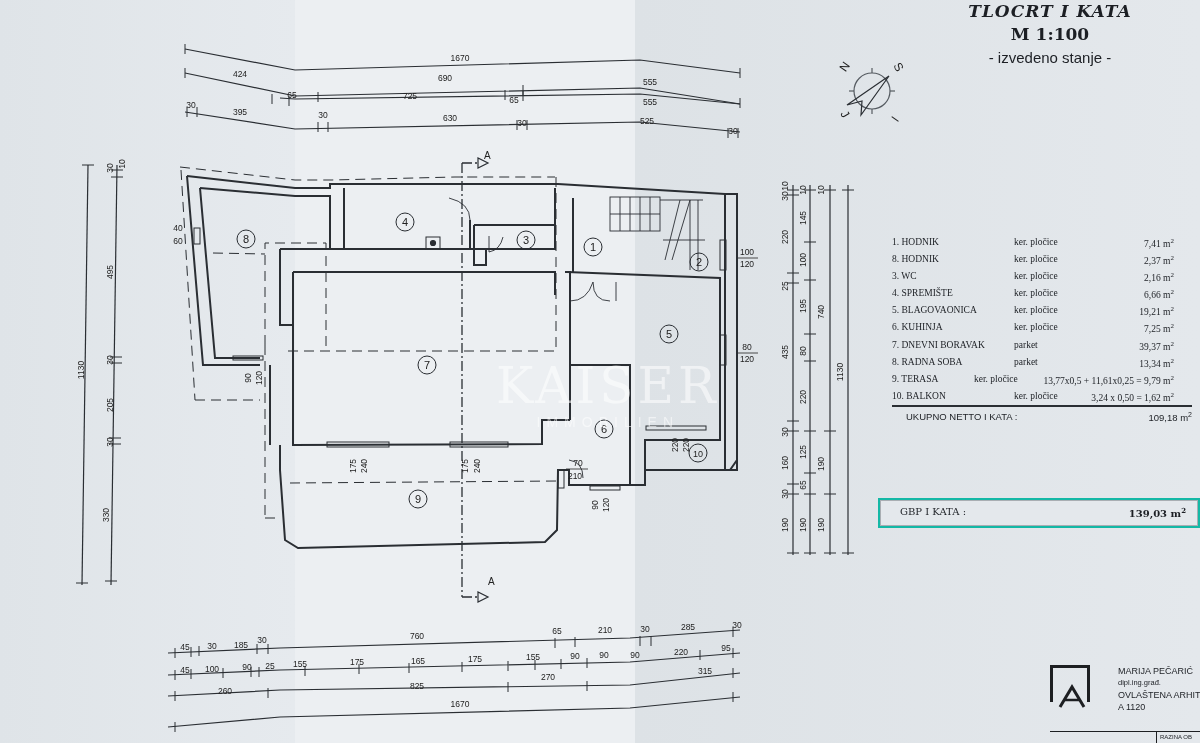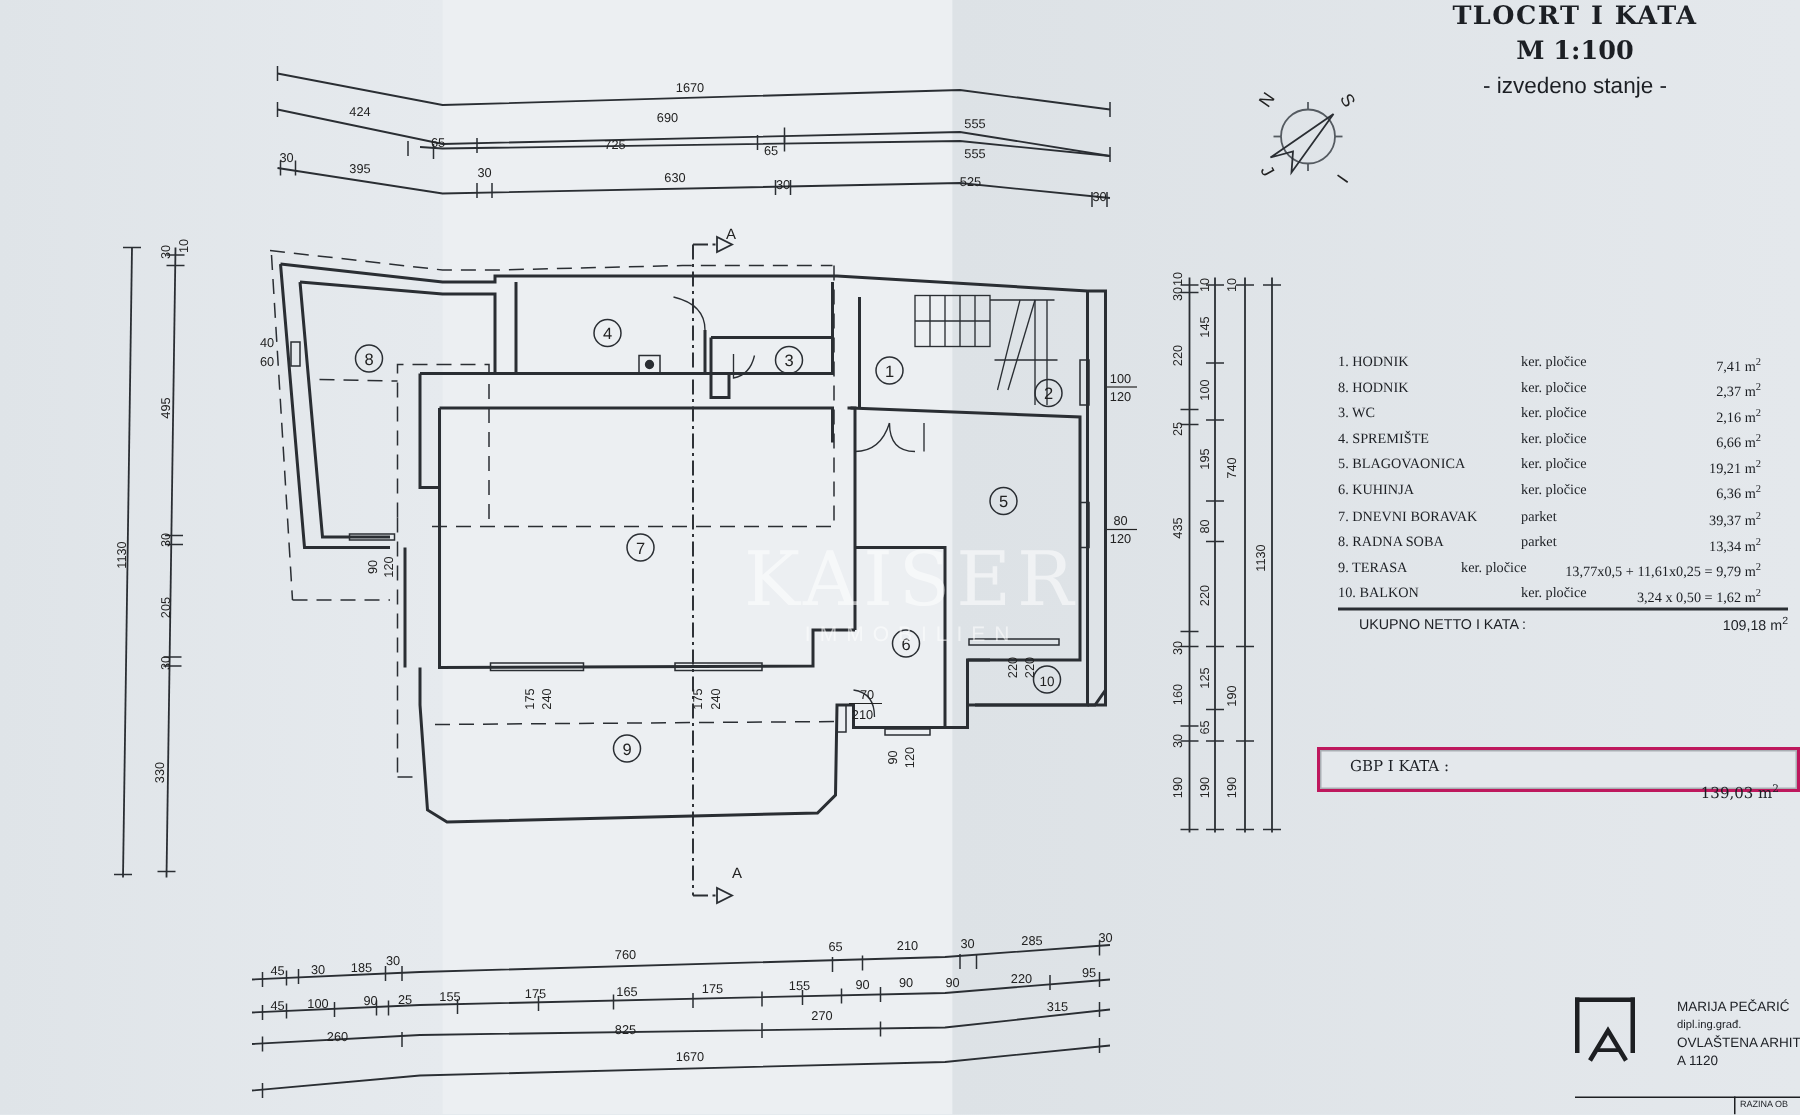--- a/index.html
+++ b/index.html
@@ -4,37 +4,37 @@
 <style>
   html,body{margin:0;padding:0;}
   body{width:1200px;height:743px;overflow:hidden;position:relative;
        background:#e3e8ec;font-family:"Liberation Sans",sans-serif;color:#1c1f24;}
   .panel{position:absolute;top:0;height:743px;}
   .p1{left:0;width:295px;background:linear-gradient(90deg,#dfe4e8,#e6eaee);}
   .p2{left:295px;width:340px;background:#eceff2;}
   .p3{left:635px;width:565px;background:linear-gradient(90deg,#dde2e6,#e4e8ec);}
   svg.plan{position:absolute;left:0;top:0;}
   .title-block{position:absolute;left:940px;top:0;width:220px;text-align:center;}
-  .title1{font-family:"DejaVu Serif",serif;font-size:17px;font-weight:bold;letter-spacing:1px;line-height:22px;margin-top:0;}
+  .title1{font-family:"DejaVu Serif",serif;font-size:17px;font-weight:bold;letter-spacing:1px;line-height:22px;margin-top:0;font-style:italic;}
   .title2{font-family:"DejaVu Serif",serif;font-size:17px;font-weight:bold;line-height:24px;}
   .title3{font-size:15px;line-height:24px;}
   .room-table{position:absolute;left:892px;top:235px;width:300px;font-size:9.5px;font-family:Liberation Serif, serif;}
   .room-row{position:relative;height:17.1px;}
   .room-row span{position:absolute;top:2px;white-space:nowrap;}
   .c-name{left:0;}
   .c-mat{left:122px;}
   .c-area{right:18px;}
   sup{font-size:7px;}
   .total-line{position:absolute;left:892px;top:405px;width:300px;border-top:2px solid #2a2e33;}
   .total-row{position:absolute;left:906px;top:411px;width:286px;font-size:9.5px;}
   .total-row .v{position:absolute;right:0;top:0;}
   .gbp{position:absolute;left:878px;top:498px;width:318px;height:26px;
-       border:2px solid #be185d;box-shadow:inset 0 0 0 1px #a9aeb3;background:#e4e8ec;}
+       border:2px solid #14b8a6;box-shadow:inset 0 0 0 1px #a9aeb3;background:#e4e8ec;}
   .gbp .l{position:absolute;left:20px;top:6px;font-family:"DejaVu Serif",serif;font-size:10px;}
-  .gbp .v{position:absolute;right:12px;top:22px;font-family:"DejaVu Serif",serif;font-size:10px;}
+  .gbp .v{position:absolute;right:12px;top:6px;font-family:"DejaVu Serif",serif;font-size:10px;font-weight:bold;}
   .stamp{position:absolute;left:1050px;top:665px;}
   .stamp .box{position:absolute;left:0;top:0;width:34px;height:34px;border:3px solid #1d1f22;border-bottom:none;}
   .stamp .txt{position:absolute;left:68px;top:0;width:140px;font-size:9px;line-height:12px;}
   .stamp .small{font-size:7.5px;}
   .razina{position:absolute;left:1160px;top:734px;font-size:6px;}
   .watermark{position:absolute;left:496px;top:322px;color:rgba(255,255,255,0.55);text-align:center;margin-top:36px;}
   .wm-main{font-family:"DejaVu Serif",serif;font-size:50px;letter-spacing:4px;line-height:56px;}
   .wm-sub{font-size:14px;letter-spacing:6px;}
   .dim{font-size:8.5px;fill:#222;font-family:"Liberation Sans",sans-serif;}
   .rno{font-size:11px;fill:#222;font-family:"Liberation Sans",sans-serif;}
@@ -441,21 +441,21 @@
       <span class="c-area"><span style="position:static">6,66 m</span><sup>2</sup></span>
     </div>
   <div class="room-row">
       <span class="c-name">5. BLAGOVAONICA</span>
       <span class="c-mat">ker. pločice</span>
       <span class="c-area"><span style="position:static">19,21 m</span><sup>2</sup></span>
     </div>
   <div class="room-row">
       <span class="c-name">6. KUHINJA</span>
       <span class="c-mat">ker. pločice</span>
-      <span class="c-area"><span style="position:static">6,36 m</span><sup>2</sup></span>
+      <span class="c-area"><span style="position:static">7,25 m</span><sup>2</sup></span>
     </div>
   <div class="room-row">
       <span class="c-name">7. DNEVNI BORAVAK</span>
       <span class="c-mat">parket</span>
       <span class="c-area"><span style="position:static">39,37 m</span><sup>2</sup></span>
     </div>
   <div class="room-row">
       <span class="c-name">8. RADNA SOBA</span>
       <span class="c-mat">parket</span>
       <span class="c-area"><span style="position:static">13,34 m</span><sup>2</sup></span>

